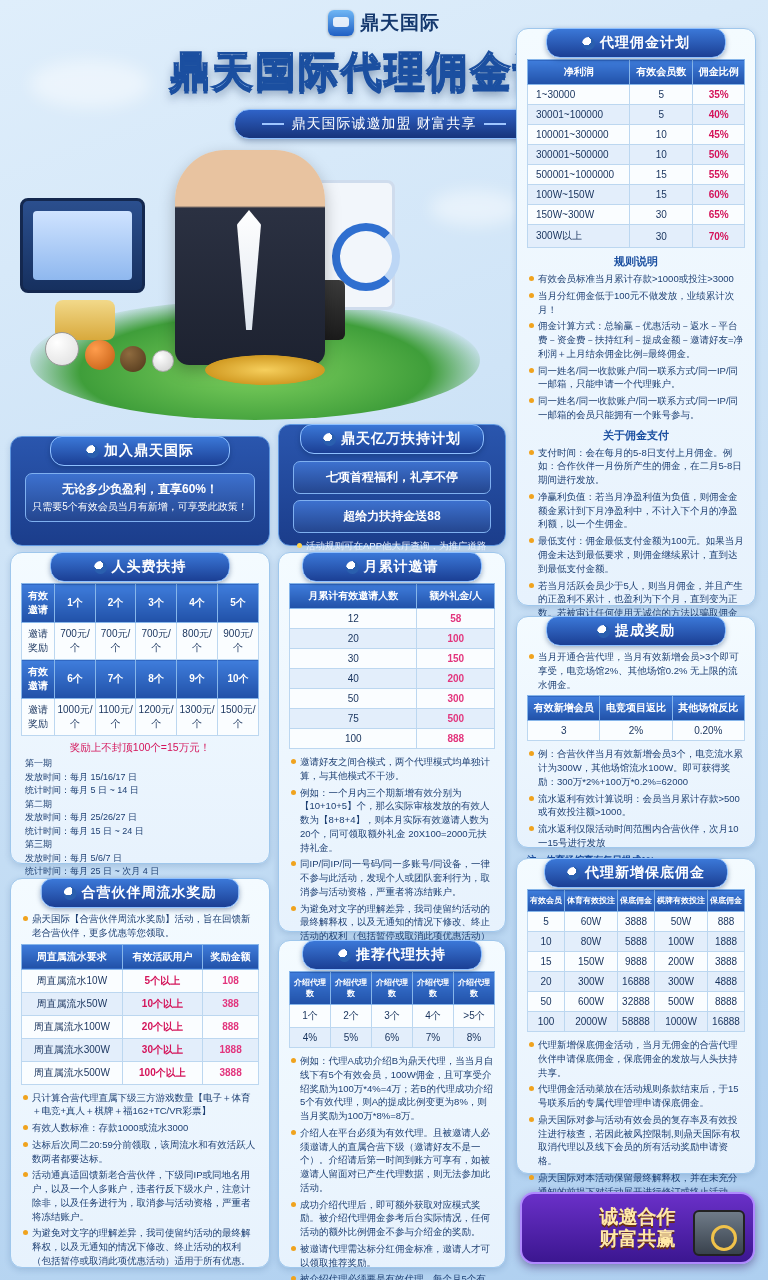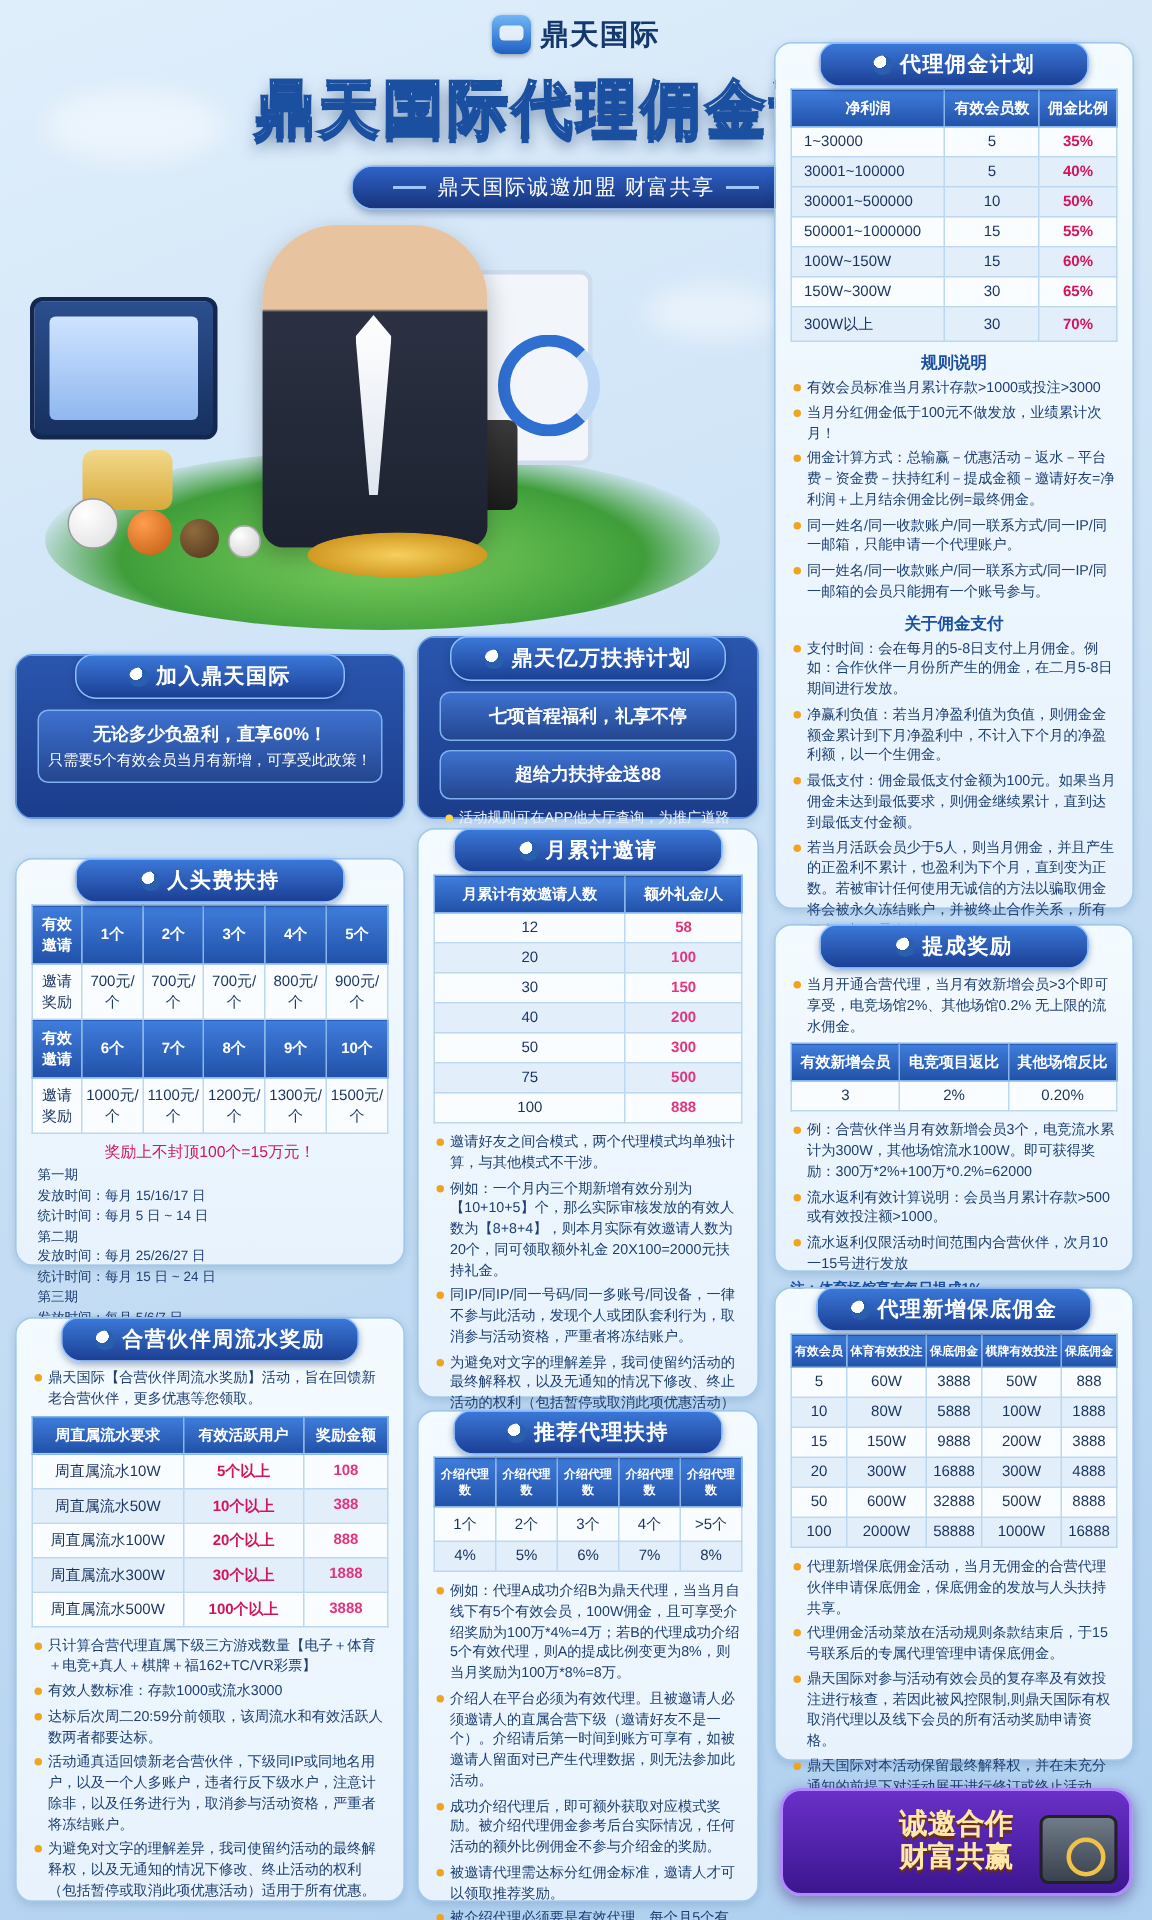--- a/index.html
+++ b/index.html
@@ -201,21 +201,21 @@
   <div class="card dark" style="left:278px;top:424px;width:228px;height:122px;">
     <div class="card-title">
       <span class="ball-ico"></span>
       <span>鼎天亿万扶持计划</span>
     </div>
     <div class="inner-pill">七项首程福利，礼享不停</div>
     <div class="inner-pill">超给力扶持金送88</div>
     <div class="note bullet" style="margin:6px 6px;">活动规则可在APP他大厅查询，为推广道路洛转加瓦！</div>
   </div>
 
-  <div class="card" style="left:10px;top:572px;width:260px;height:272px;">
+  <div class="card" style="left:10px;top:552px;width:260px;height:312px;">
     <div class="card-title">
       <span class="ball-ico"></span>
       <span>人头费扶持</span>
     </div>
     <table>
       <tbody>
           <tr>
         <th>有效邀请</th>
         <th>1个</th>
         <th>2个</th>
@@ -417,20 +417,25 @@
       <tr>
             <td style="text-align:left;padding-left:8px;">1~30000</td>
             <td>5</td>
             <td class="hl-red">35%</td>
           </tr>
       <tr class="alt">
             <td style="text-align:left;padding-left:8px;">30001~100000</td>
             <td>5</td>
             <td class="hl-red">40%</td>
           </tr>
+      <tr>
+            <td style="text-align:left;padding-left:8px;">100001~300000</td>
+            <td>10</td>
+            <td class="hl-red">45%</td>
+          </tr>
       <tr class="alt">
             <td style="text-align:left;padding-left:8px;">300001~500000</td>
             <td>10</td>
             <td class="hl-red">50%</td>
           </tr>
       <tr>
             <td style="text-align:left;padding-left:8px;">500001~1000000</td>
             <td>15</td>
             <td class="hl-red">55%</td>
           </tr>

